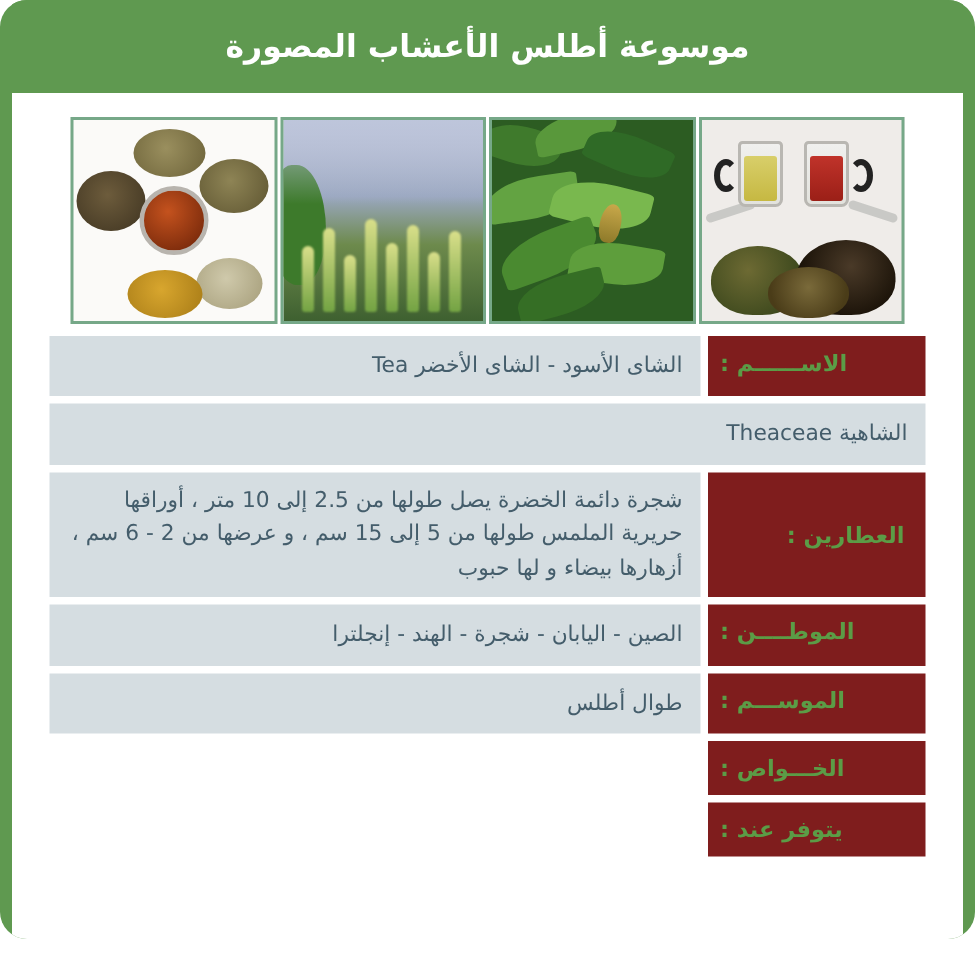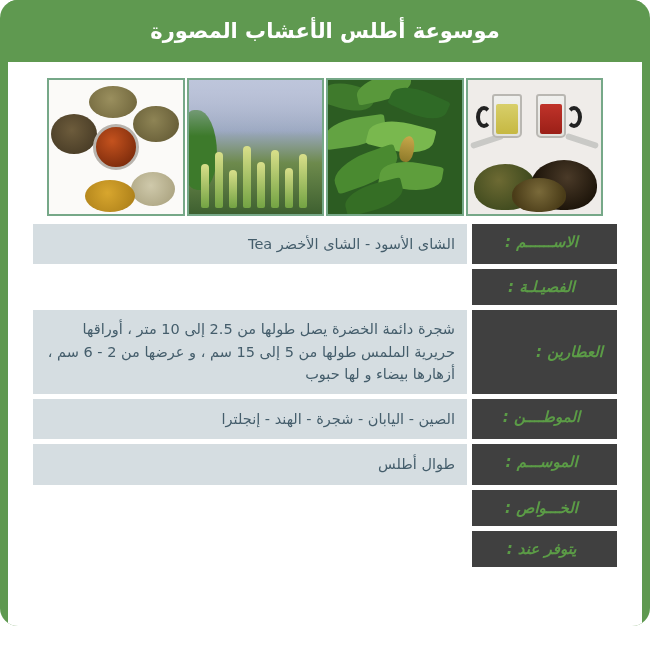--- a/index.html
+++ b/index.html
@@ -162,28 +162,27 @@
     gap: 5px;
   }
   .info-row {
     display: flex;
     flex-direction: row;
     gap: 5px;
     direction: rtl;
   }
   .cell-label {
     flex: 0 0 145px;
-    background: #404040;
+    background: #7f1d1d;
     color: #5b9c46;
     font-size: 15px;
     font-weight: bold;
     padding: 9px 14px 9px 8px;
-    text-align: center;
-    direction: rtl;
-    font-style: italic;
+    text-align: left;
+    direction: rtl;
   }
   .cell-value {
     flex: 1 1 auto;
     background: #d5dde1;
     color: #445d6b;
     font-size: 14.5px;
     padding: 9px 12px 9px 14px;
     text-align: right;
     direction: rtl;
     line-height: 1.55;
@@ -253,21 +252,21 @@
     </div>
 
     <div class="info-table">
 
       <div class="info-row">
         <div class="cell-label">الاســــــم :</div>
         <div class="cell-value">الشاى الأسود - الشاى الأخضر   Tea</div>
       </div>
 
       <div class="info-row">
-        <div class="cell-label">الفصيـلـة :</div>
+        <div class="cell-value">الشاهية   Theaceae</div>
       </div>
 
       <div class="info-row">
         <div class="cell-label tall">العطارين :</div>
         <div class="cell-value multiline">شجرة دائمة الخضرة يصل طولها من 2.5 إلى 10 متر ، أوراقها حريرية الملمس طولها من 5 إلى 15 سم ، و عرضها من 2 - 6 سم ، أزهارها بيضاء و لها حبوب</div>
       </div>
 
       <div class="info-row">
         <div class="cell-label">الموطــــن :</div>
         <div class="cell-value">الصين - اليابان - شجرة - الهند - إنجلترا</div>

